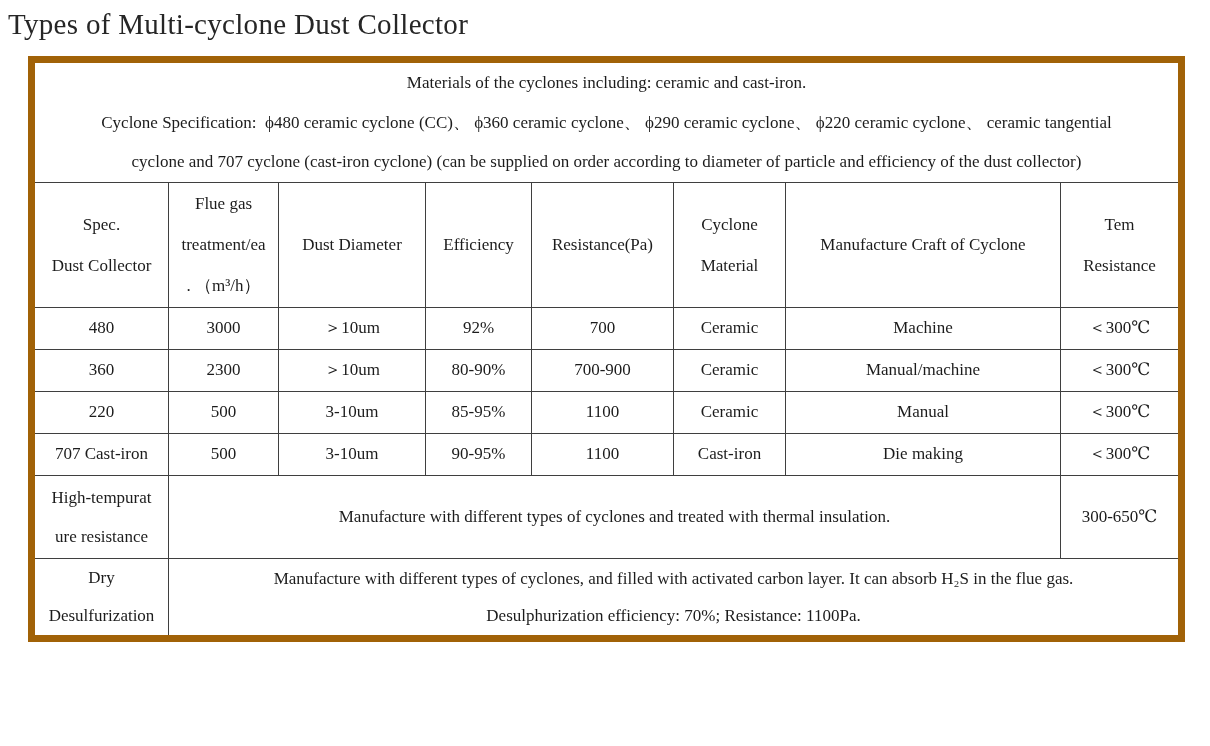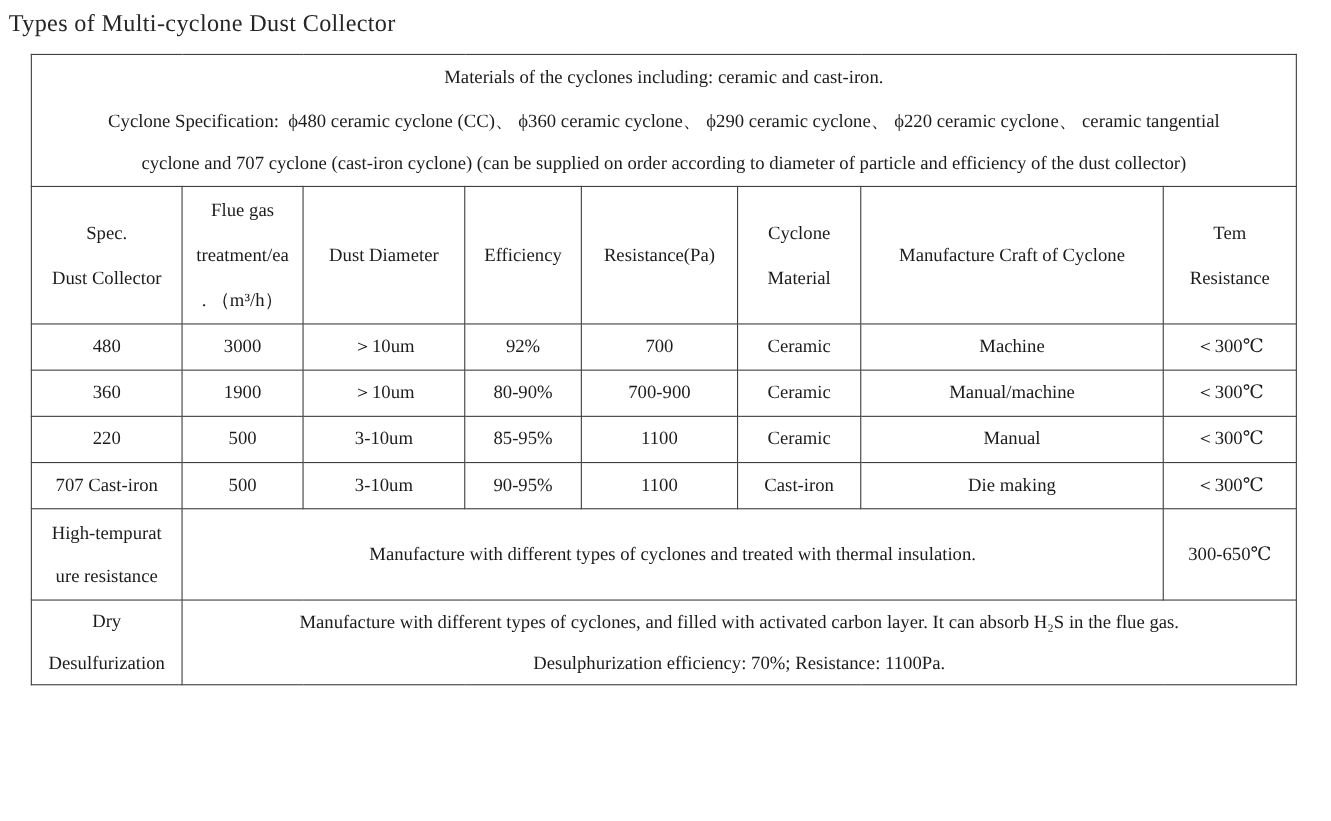--- a/index.html
+++ b/index.html
@@ -5,35 +5,35 @@
   html, body {
     margin: 0;
     padding: 0;
     background: #ffffff;
     width: 1210px;
     height: 746px;
     font-family: "Liberation Serif", "DejaVu Serif", serif;
     color: #1c1c1c;
   }
   .title {
-    font-size: 22px;
+    font-size: 29px;
     font-weight: normal;
     margin: 0;
     padding: 8px 0 0 8px;
     letter-spacing: 0.3px;
     color: #262626;
   }
   .tbl-wrap {
     margin: 15px 0 0 28px;
   }
   table.spec {
     border-collapse: collapse;
     table-layout: fixed;
     width: 1150px;
-    border: 1px solid #a16207;
+    border: 7px solid #a16207;
     font-size: 17px;
   }
   table.spec td {
     border: 1px solid #3f3f3f;
     text-align: center;
     vertical-align: middle;
     padding: 0 4px;
     overflow: hidden;
   }
   .ml { white-space: pre-line; }
@@ -120,21 +120,21 @@
       <td>＞10um</td>
       <td>92%</td>
       <td>700</td>
       <td>Ceramic</td>
       <td>Machine</td>
       <td>＜300℃</td>
     </tr>
 
     <tr class="data-row">
       <td>360</td>
-      <td>1900</td>
+      <td>2300</td>
       <td>＞10um</td>
       <td>80-90%</td>
       <td>700-900</td>
       <td>Ceramic</td>
       <td>Manual/machine</td>
       <td>＜300℃</td>
     </tr>
 
 
     <tr class="data-row">

